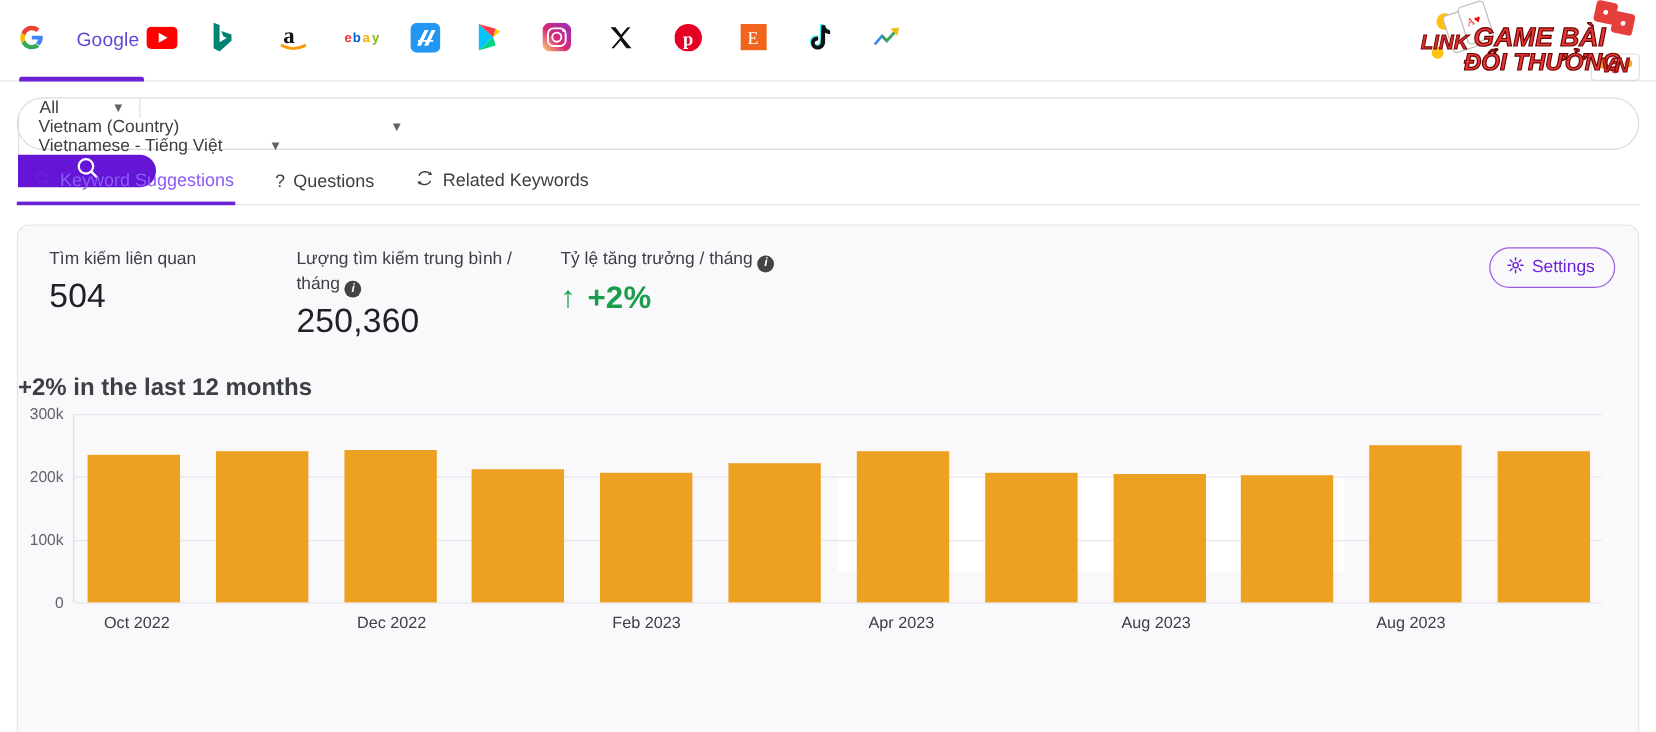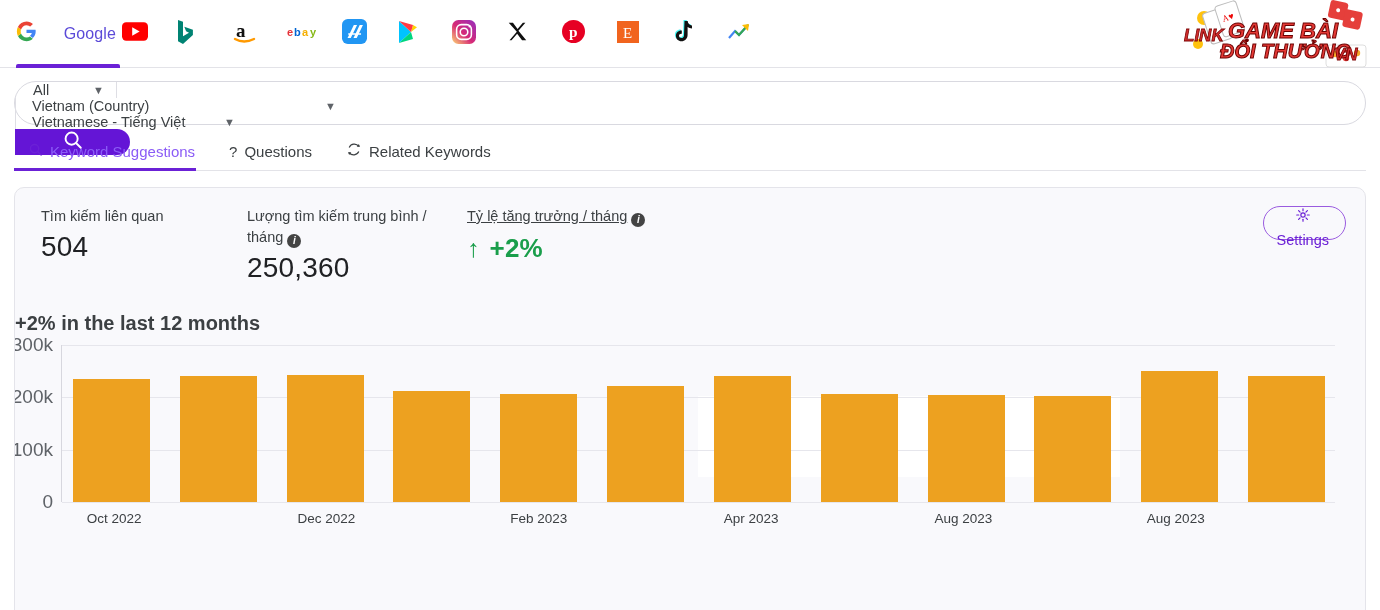--- a/index.html
+++ b/index.html
@@ -201,21 +201,20 @@
     height: 34px;
     padding: 0 16px 0 13px;
     border: 1px solid #9a5bdf;
     border-radius: 17px;
     background: transparent;
     color: #6b21d6;
     font-size: 14.5px;
     font-family: inherit;
     display: flex; align-items: center; gap: 6px;
     cursor: pointer;
-    flex-direction: column;
   }
 
   
   .chart-title {
     font-size: 20px;
     font-weight: bold;
     color: #3c4043;
     margin-top: 28px;
   }
   .chart-wrap {
@@ -225,21 +224,21 @@
   }
   .y-axis {
     position: absolute;
     left: -46px; top: 0;
     width: 44px; height: 157px;
   }
   .y-tick {
     position: absolute;
     right: 6px;
     transform: translateY(-50%);
-    font-size: 19px;
+    font-size: 13px;
     color: #5f6368;
     white-space: nowrap;
   }
   .plot {
     position: absolute;
     left: 0; right: 0; top: 0;
     height: 157px;
     border-left: 1px solid #d7d7de;
   }
   .gridline {
@@ -514,21 +513,21 @@
       <div class="stat-label">Tìm kiếm liên quan</div>
       <div class="stat-value">504</div>
     </div>
 
     <div class="stat s2">
       <div class="stat-label"><span>Lượng tìm kiếm trung bình / tháng</span><span class="info-i">i</span></div>
       <div class="stat-value">250,360</div>
     </div>
 
     <div class="stat s3">
-      <div class="stat-label" style="max-width:215px;text-decoration:underline;"><span>Tỷ lệ tăng trưởng / tháng</span><span class="info-i">i</span></div>
+      <div class="stat-label" style="max-width:215px;"><span>Tỷ lệ tăng trưởng / tháng</span><span class="info-i">i</span></div>
       <div style="display:flex;align-items:center;margin-top:6px;">
         <span class="arrow-up">↑</span>
         <span class="stat-value green" style="margin-top:0;">+2%</span>
       </div>
     </div>
   </div>
 
   <div class="white-box"></div>
 
   <button class="settings-btn">

